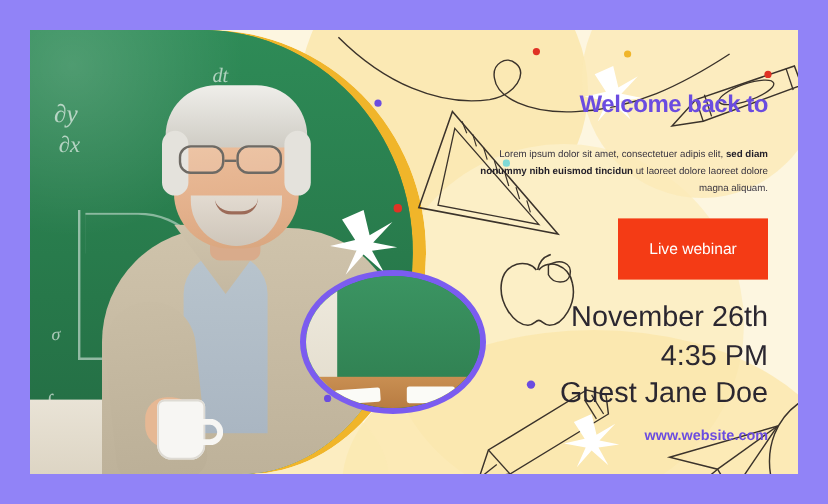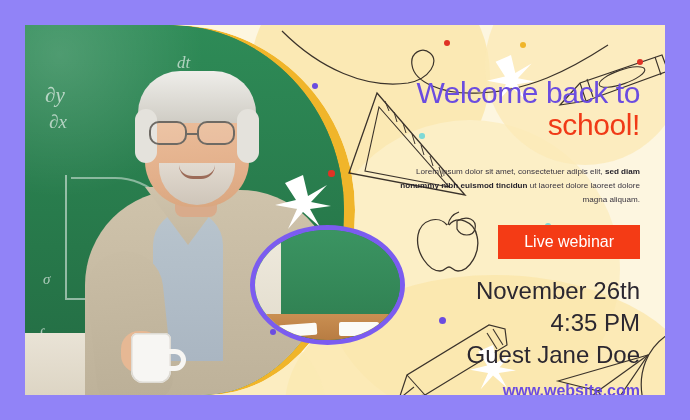--- a/index.html
+++ b/index.html
@@ -203,43 +203,43 @@
   .doodle{ position:absolute; pointer-events:none; }
   .dot{ position:absolute; border-radius:50%; }
 
   
   #content{
     position:absolute; left:360px; top:52px;
     width:255px;
     text-align:right;
   }
   #headline{
-    font-size:30px; line-height:1.08; font-weight:normal; letter-spacing:-.4px;
+    font-size:20px; line-height:1.08; font-weight:bold; letter-spacing:-.4px;
   }
   #headline .l1{ color:#6b4ce0; display:block; }
   #headline .l2{ color:#f03a17; display:block; }
   #bodycopy{
     margin-top:23px;
     font-size:8.1px; line-height:1.75; color:#39343f;
   }
   #bodycopy b{ font-weight:bold; color:#221f29; }
   #cta{
     display:inline-block; margin-top:18px;
     background:#f43b15; color:#ffffff;
-    font-size:16px; padding:8px 26px;
+    font-size:13px; padding:18px 26px;
     border:none; cursor:pointer;
     font-family:"Liberation Sans", sans-serif;
   }
   #details{
     margin-top:16px; color:#2b2730;
     font-size:24px; line-height:1.32;
   }
   #website{
     margin-top:12px; display:block;
-    color:#6b4ce0; font-size:16px; font-weight:bold; text-decoration:none;
+    color:#6b4ce0; font-size:12px; font-weight:bold; text-decoration:none;
   }
 </style>
 </head>
 <body>
 
 <div id="banner">
   <div id="canvas">
 
     <div class="blob blob-1"></div>
     <div class="blob blob-2"></div>
@@ -360,21 +360,20 @@
         
       </div>
       <div class="kids-desk"></div>
       <div class="kids-paper"></div>
       <div class="kids-paper2"></div>
     </div>
 
     <div id="content">
       <h1 id="headline">
         <span class="l1">Welcome back to</span>
-        <span class="l2">school!</span>
       </h1>
       <p id="bodycopy"><span>Lorem ipsum dolor sit amet, consectetuer adipis elit, </span><b>sed diam nonummy nibh euismod tincidun</b><span>  ut laoreet dolore laoreet dolore magna aliquam.</span></p>
       <button id="cta">Live webinar</button>
       <div id="details">
         <div>November 26th</div>
         <div>4:35 PM</div>
         <div>Guest Jane Doe</div>
       </div>
       <a id="website" href="#">www.website.com</a>
     </div>

